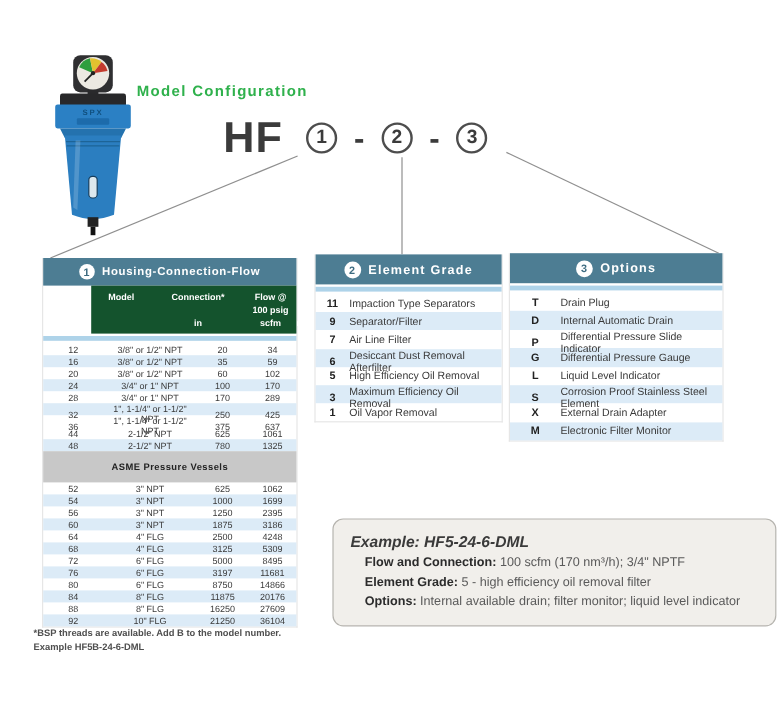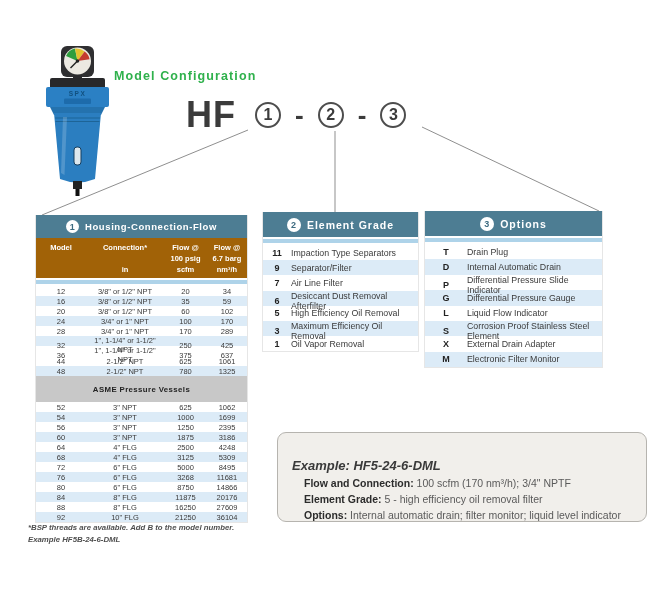--- a/index.html
+++ b/index.html
@@ -25,45 +25,45 @@
   .dtable { position:absolute; background:#fff; border:1px solid #e6e6e6; border-top:none; }
   .t-title { background:#4d7d93; color:#fff; display:flex; align-items:center; justify-content:center; gap:6px; }
   .num-badge { display:inline-flex; width:13px; height:13px; border-radius:50%; background:#fff;
                color:#3d6b80; font-size:9px; font-weight:bold; align-items:center; justify-content:center; flex:0 0 auto; }
   .strip { height:4px; background:#aed3e9; margin:2px 0; }
   .alt { background:#dcebf7; }
 
   
   .t1 { left:35px; top:215px; width:213px; }
   .t1 .t-title { height:23px; font-size:9.5px; font-weight:bold; letter-spacing:0.6px; }
-  .t1-cols { background:#a16207; color:#fff; display:grid;
+  .t1-cols { background:#14532d; color:#fff; display:grid;
              grid-template-columns:50px 78px 43px 1fr; grid-template-rows:14px 11px 11px;
-             padding-bottom:4px; font-size:7.5px; font-weight:bold; text-align:center; align-items:end; }
+             padding-bottom:4px; font-size:7.5px; font-weight:bold; text-align:center; align-items:end;margin-left:40px; }
   .t1-row { display:grid; grid-template-columns:50px 78px 43px 1fr; height:10px; align-items:center;
             text-align:center; font-size:7.5px; color:#3a3a3a; }
   .t1-row .model { font-weight:normal; }
   .asme-band { height:26px; background:#c8c8c8; color:#222; font-size:7.8px; font-weight:bold;
                display:flex; align-items:center; justify-content:center; letter-spacing:0.4px; }
 
   
   .t2 { left:262px; top:212px; width:157px; }
   .t3 { left:424px; top:211px; width:179px; }
   .t2 .t-title, .t3 .t-title { height:25px; font-size:10.5px; font-weight:bold; letter-spacing:1px; }
   .t2 .num-badge, .t3 .num-badge { width:14px; height:14px; }
   .t23-row { display:grid; align-items:center; color:#3a3a3a; }
   .t2 .t23-row { grid-template-columns:28px 1fr; height:15.2px; }
   .t3 .t23-row { grid-template-columns:42px 1fr; height:15.4px; }
   .t23-row .code { font-weight:bold; font-size:9px; text-align:center; color:#222; }
   .t23-row .label { font-size:8.8px; padding-right:2px; }
 
-  .footnote { position:absolute; left:28px; top:522px; width:240px; font-size:7.8px; font-style:italic;
+  .footnote { position:absolute; left:28px; top:522px; width:240px; font-size:7.8px; 
               font-weight:600; color:#4f4f4f; line-height:1.6; }
 
   .example-box { position:absolute; left:277px; top:432px; width:370px; height:90px;
-                 background:#f1efeb; border:1px solid #b6b4af; border-radius:9px; padding:25px 14px; }
+                 background:#f1efeb; border:1px solid #b6b4af; border-radius:9px; padding:11px 14px; }
   .example-box .ex-title { font-size:13px; font-weight:bold; font-style:italic; color:#3a3a3a; }
   .example-box .ex-line { margin-top:4px; font-size:10.5px; color:#5a5a5a; }
   .example-box .ex-line:first-of-type { margin-top:12px; }
   .example-box .ex-label { font-weight:bold; color:#2c2c2c;margin-left:12px; }
 </style>
 </head>
 <body>
 
 <div class="page">
 
@@ -241,21 +241,21 @@
         <div class="t1-row">
           <span class="model">72</span>
           <span>6" FLG</span>
           <span>5000</span>
           <span>8495</span>
         </div>
 
         <div class="t1-row alt">
           <span class="model">76</span>
           <span>6" FLG</span>
-          <span>3268</span>
+          <span>3197</span>
           <span>11681</span>
         </div>
 
         <div class="t1-row">
           <span class="model">80</span>
           <span>6" FLG</span>
           <span>8750</span>
           <span>14866</span>
         </div>
 
@@ -355,21 +355,21 @@
           <span class="label">Differential Pressure Slide Indicator</span>
         </div>
 
         <div class="t23-row alt">
           <span class="code">G</span>
           <span class="label">Differential Pressure Gauge</span>
         </div>
 
         <div class="t23-row">
           <span class="code">L</span>
-          <span class="label">Liquid Flow Indicator</span>
+          <span class="label">Liquid Level Indicator</span>
         </div>
 
         <div class="t23-row alt">
           <span class="code">S</span>
           <span class="label">Corrosion Proof Stainless Steel Element</span>
         </div>
 
         <div class="t23-row">
           <span class="code">X</span>
           <span class="label">External Drain Adapter</span>
@@ -387,17 +387,17 @@
     <div class="ex-line">
       <span class="ex-label">Flow and Connection:</span>
       <span>100 scfm (170 nm³/h); 3/4" NPTF</span>
     </div>
     <div class="ex-line">
       <span class="ex-label">Element Grade:</span>
       <span>5 - high efficiency oil removal filter</span>
     </div>
     <div class="ex-line">
       <span class="ex-label">Options:</span>
-      <span>Internal automatic drain; filter monitor; liquid level indicator</span>
+      <span>Internal available drain; filter monitor; liquid level indicator</span>
     </div>
   </div>
 
 </div>
 
 </body></html>

